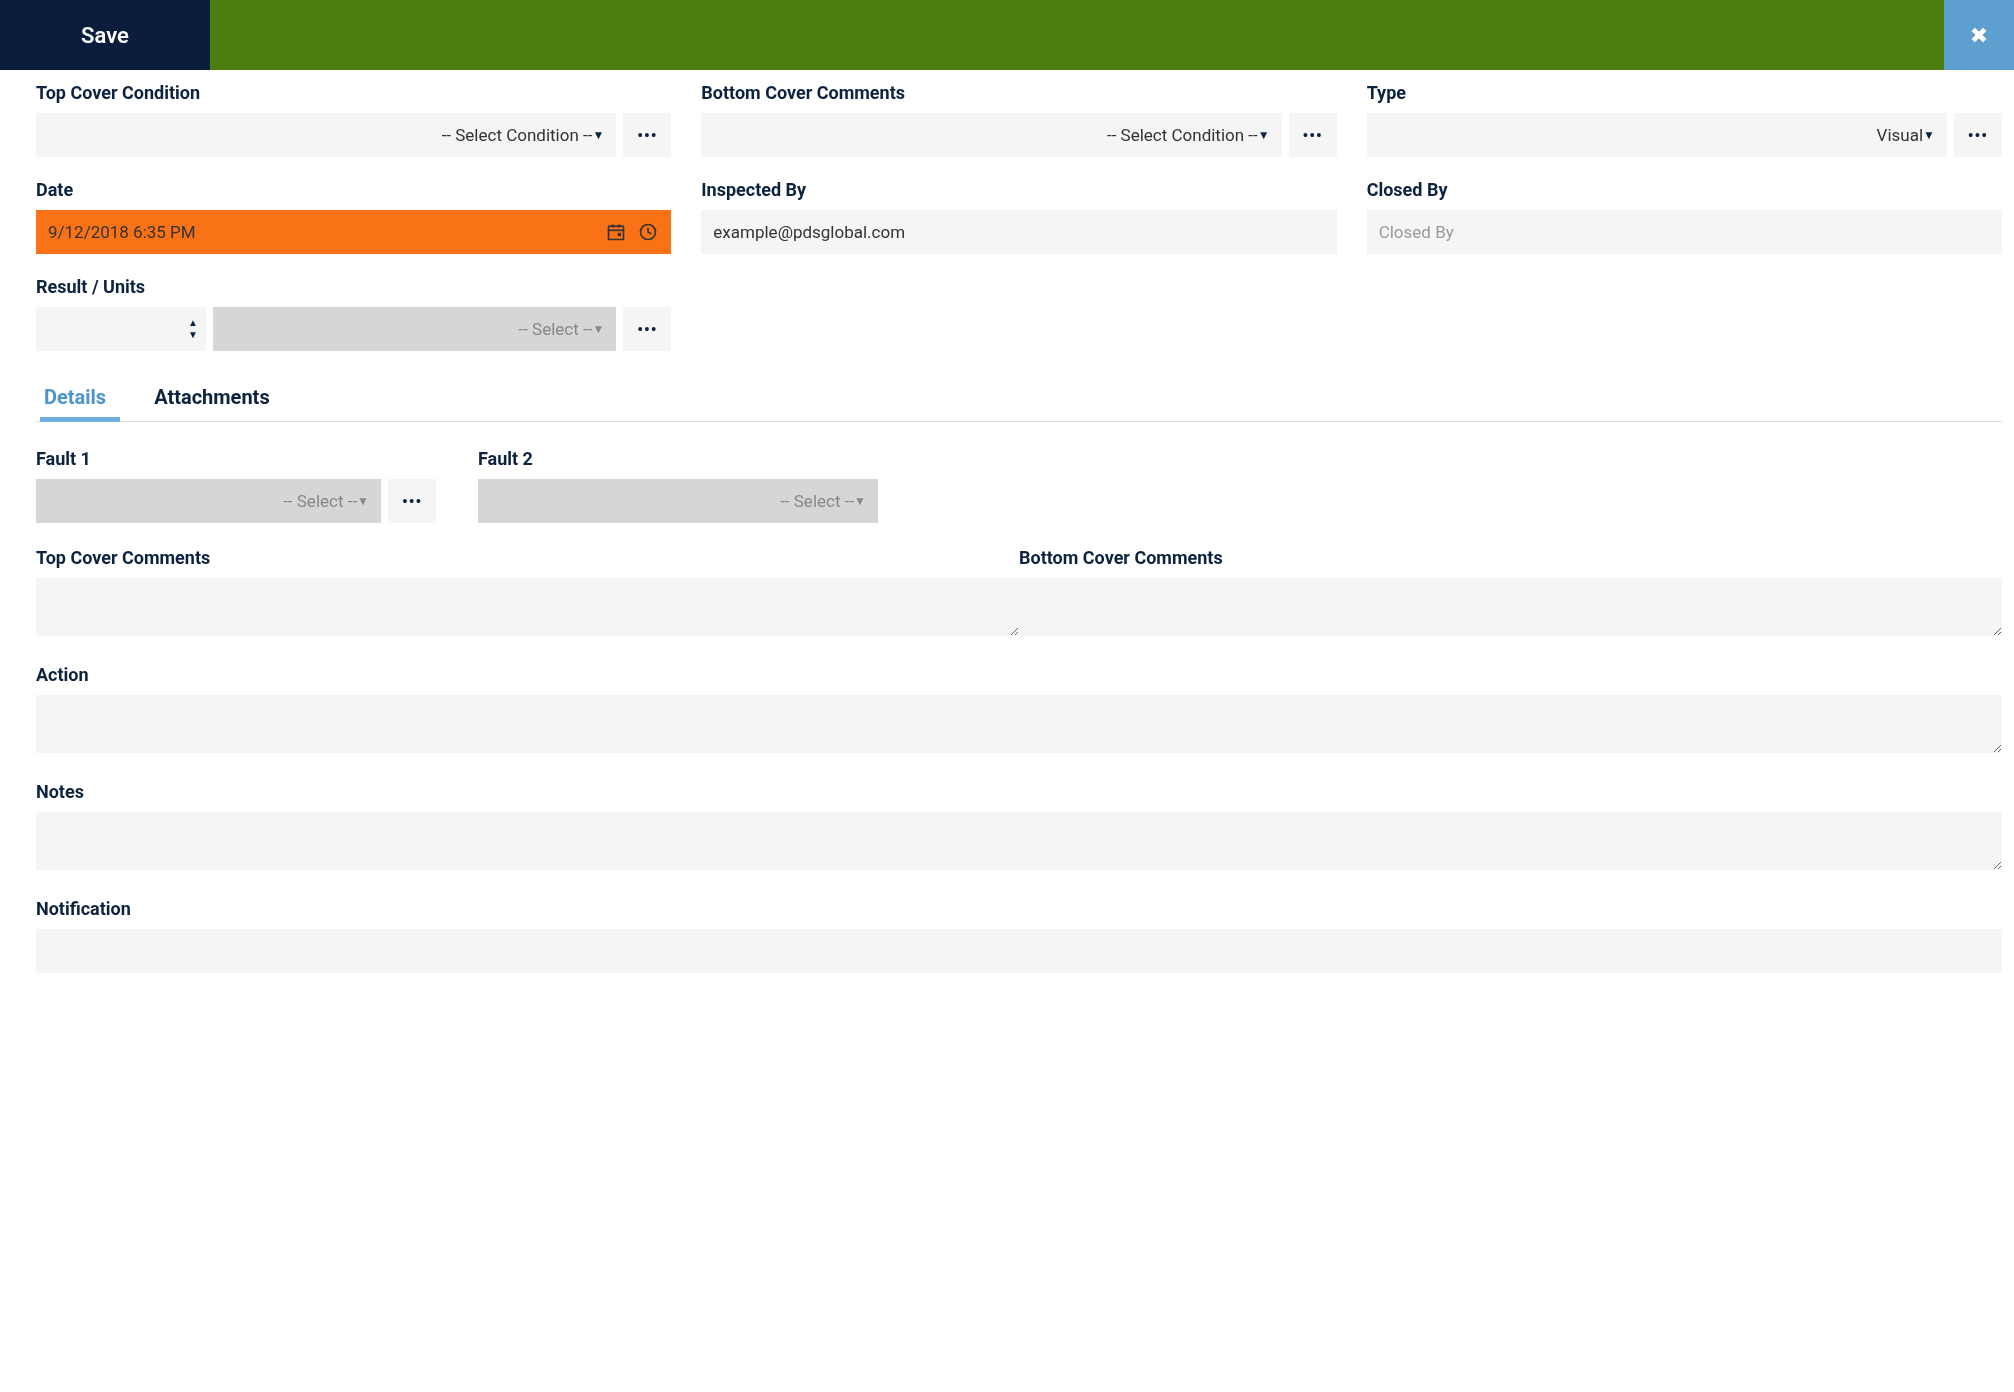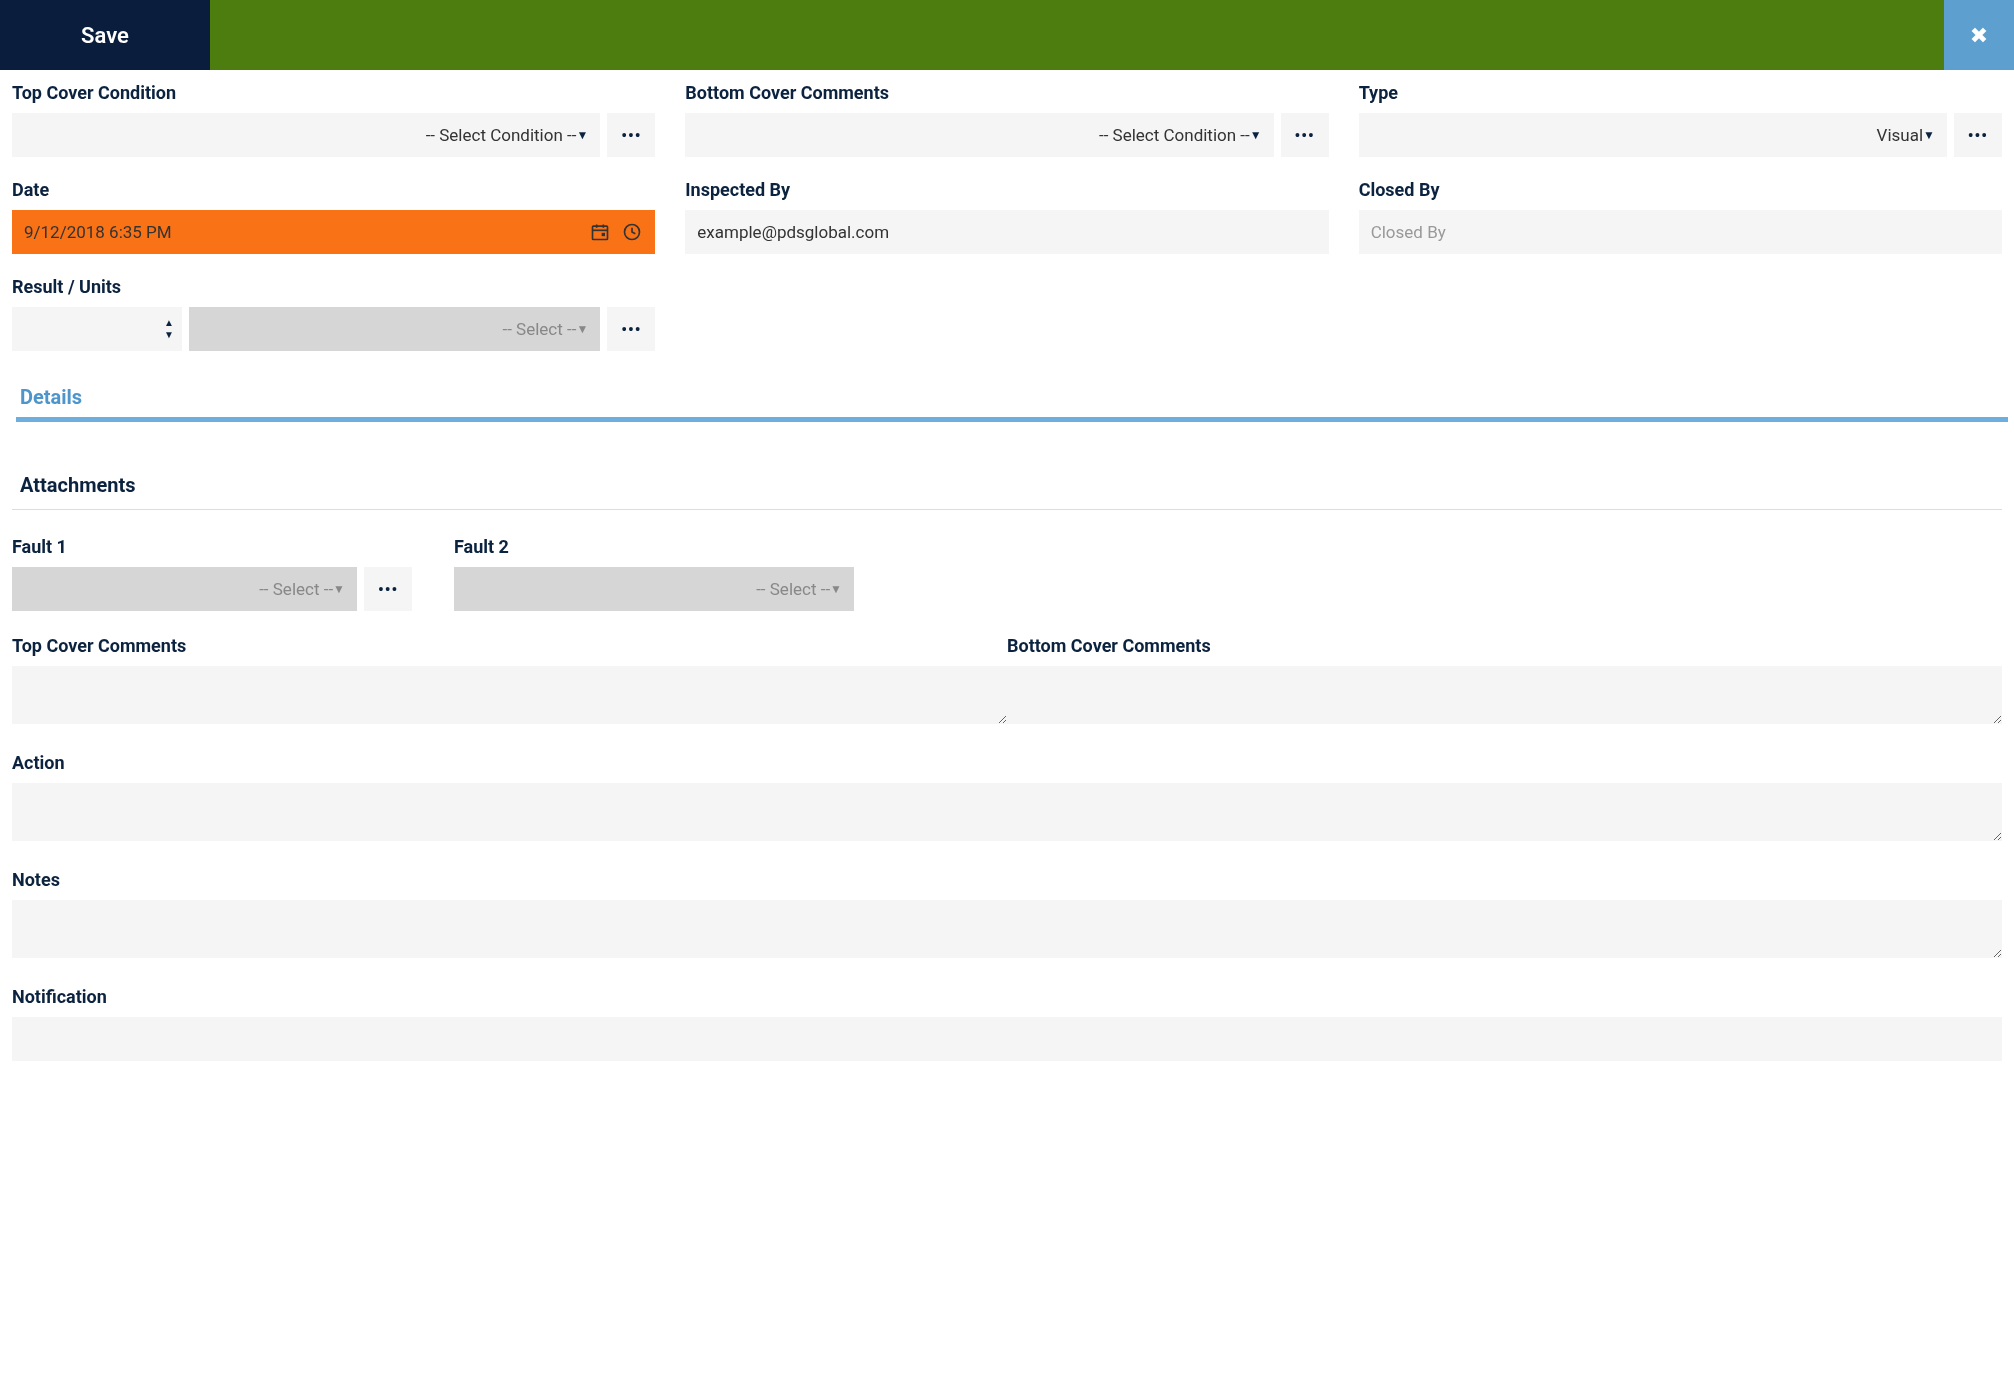--- a/index.html
+++ b/index.html
@@ -1,21 +1,21 @@
 <!DOCTYPE html>
 <html><head>
 <meta charset="utf-8">
 <style>
   * { box-sizing: border-box; margin: 0; padding: 0; }
   body { font-family: -apple-system, BlinkMacSystemFont, "Segoe UI", Roboto, "Helvetica Neue", Arial, sans-serif; background: #fff; color: #0c2340; }
   .header-bar { display: flex; background: #4d7c0f; height: 70px; }
   .save-btn { background: #0a1d3d; color: #fff; width: 210px; display: flex; align-items: center; justify-content: center; font-size: 22px; font-weight: 600; cursor: pointer; }
   .header-spacer { flex: 1; }
   .close-btn { width: 70px; background: #5da0d0; display: flex; align-items: center; justify-content: center; color: #fff; font-size: 22px; cursor: pointer; }
-  .form-area { padding: 12px; }
+  .form-area { padding: 12px; margin-left: 24px; }
   .row { display: flex; gap: 30px; margin-bottom: 22px; }
   .col { flex: 1; }
   .label { font-size: 18px; font-weight: 700; color: #0c2340; margin-bottom: 10px; display: block; }
   .select-group, .input-group { display: flex; gap: 7px; }
   .select-box { background: #f5f5f5; height: 44px; display: flex; align-items: center; padding: 0 12px; flex: 1; position: relative; cursor: pointer; text-align: right; }
   .select-box.disabled { background: #d6d6d6; }
   .select-text { flex: 1; font-size: 17px; color: #333; }
   .select-text.placeholder { color: #888; }
   .caret { color: #0c2340; font-size: 12px; }
   .caret.dim { color: #888; }
@@ -23,21 +23,21 @@
   .text-input { background: #f5f5f5; height: 44px; display: flex; align-items: center; padding: 0 12px; flex: 1; font-size: 17px; color: #333; }
   .text-input.placeholder { color: #999; }
   .date-input { background: #f97316; height: 44px; display: flex; align-items: center; padding: 0 12px; flex: 1; font-size: 17px; color: #333; gap: 10px; }
   .date-val { flex: 1; }
   .date-icons { display: flex; gap: 10px; margin-left: 8px; }
   .icon-btn { cursor: pointer; color: #333; display: inline-flex; align-items: center; justify-content: center; width: 22px; height: 22px; }
   .num-spinner { width: 170px; height: 44px; background: #f5f5f5; display: flex; align-items: center; padding: 0 8px 0 12px; }
   .spinner-arrows { display: flex; flex-direction: column; gap: 2px; }
   .sp-arrow { color: #0c2340; font-size: 10px; cursor: pointer; line-height: 1; }
   .units-select { width: 165px; }
-  .tabs { display: flex; gap: 40px; border-bottom: 1px solid #ddd; margin: 20px 0 26px 0; padding: 0 4px; flex-direction: column; }
+  .tabs { display: flex; gap: 40px; border-bottom: 1px solid #ddd; margin: 20px 0 26px 0; padding: 0 4px; }
   .tab { font-size: 20px; font-weight: 700; color: #0c2340; padding: 12px 4px; cursor: pointer; position: relative; }
   .tab.active { color: #4d95cb; }
   .tab.active::after { content: ""; position: absolute; left: 0; right: -10px; bottom: -1px; height: 5px; background: #6caedd; }
   .row2 { display: flex; gap: 42px; margin-bottom: 24px; }
   .fault-col { width: 400px; }
   .half-row { display: flex; margin-bottom: 24px; justify-content: center; }
   .half-col { flex: 1; }
   .textarea { background: #f5f5f5; width: 100%; min-height: 54px; resize: both; overflow: auto; padding: 10px 12px; font-size: 16px; color: #333; border: none; font-family: inherit; }
   .textarea.short { min-height: 50px; }
   .full-row { margin-bottom: 24px; }

